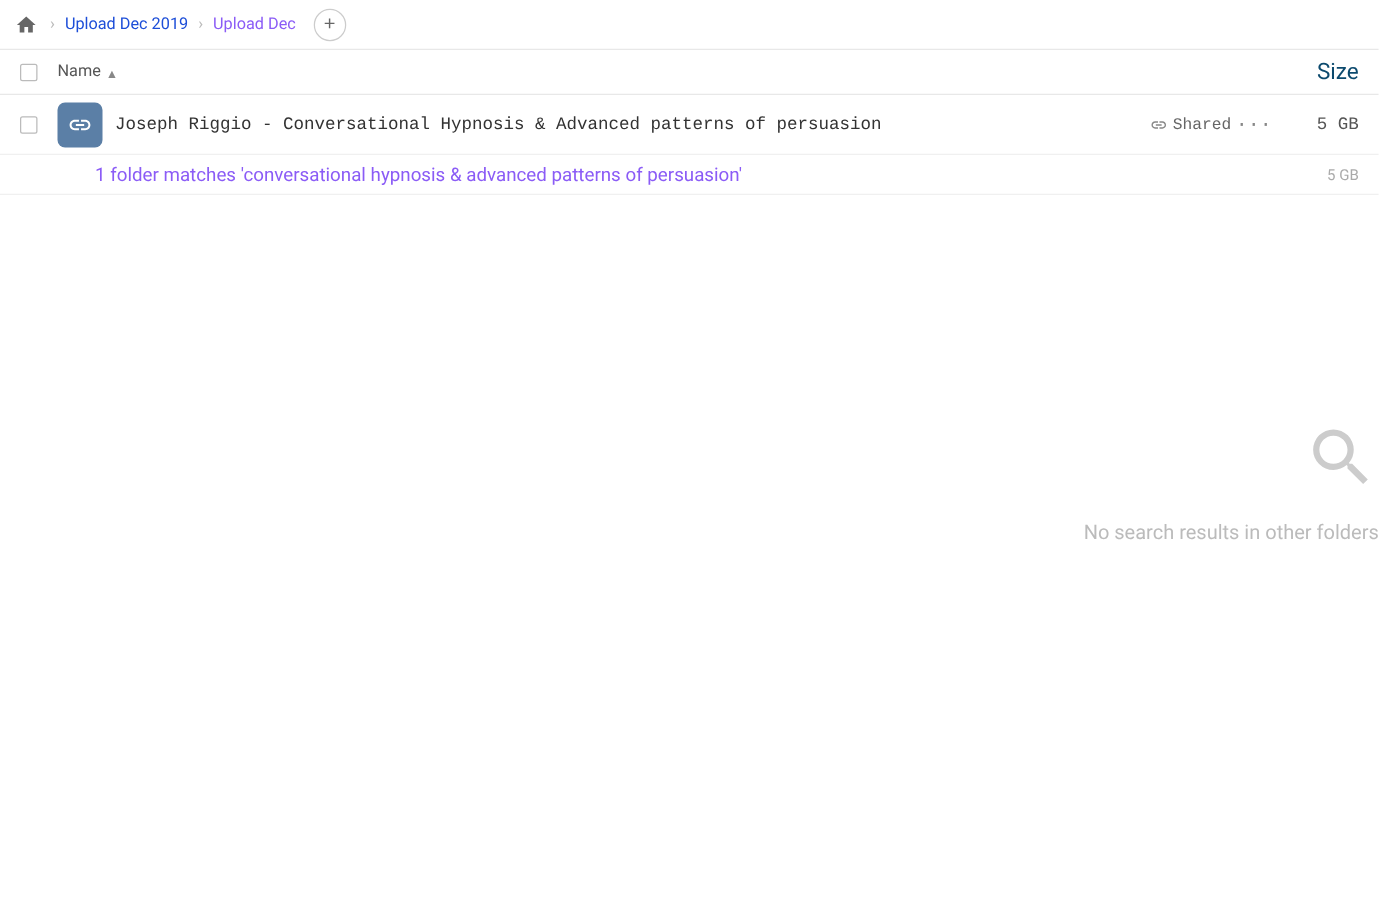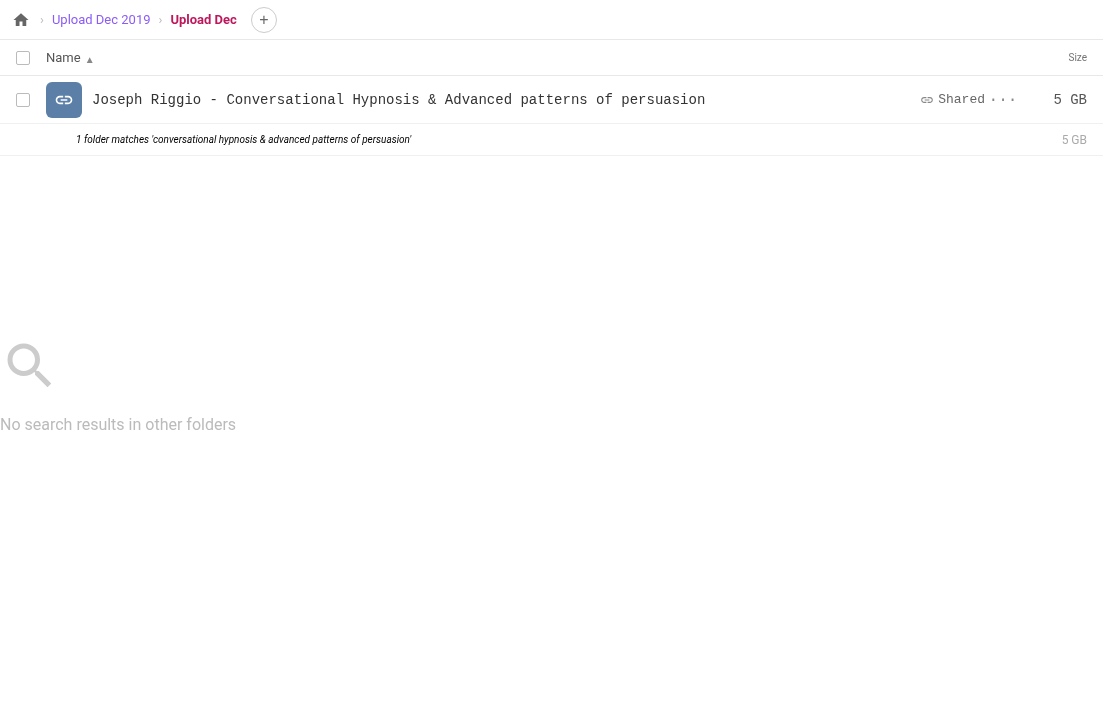--- a/index.html
+++ b/index.html
@@ -41,30 +41,30 @@
       fill: #666;
     }
 
     .breadcrumb-chevron {
       color: #bbb;
       margin: 0 4px;
       font-size: 13px;
     }
 
     .breadcrumb-item {
-      color: #8b5cf6;
+      color: #1d4ed8;
       font-size: 13px;
       cursor: pointer;
       padding: 2px 4px;
       border-radius: 4px;
     }
 
     .breadcrumb-item.current {
-      color: #be185d;
-      font-weight: 700;
+      color: #8b5cf6;
+      font-weight: 400;
     }
 
     .add-button {
       margin-left: 10px;
       width: 26px;
       height: 26px;
       border: 1.5px solid #ccc;
       background: #fff;
       border-radius: 50%;
       cursor: pointer;
@@ -111,22 +111,22 @@
     }
 
     .sort-arrow {
       font-size: 10px;
       color: #888;
     }
 
     .size-header {
       width: 80px;
       text-align: right;
-      font-size: 10px;
-      color: #737373;
+      font-size: 18px;
+      color: #0c4a6e;
     }
 
     
     .file-row {
       display: flex;
       align-items: center;
       padding: 0 16px;
       height: 48px;
       border-bottom: 1px solid #f0f0f0;
       background: #fff;
@@ -207,37 +207,36 @@
       display: flex;
       align-items: center;
       padding: 4px 16px 4px 76px;
       height: 32px;
       border-bottom: 1px solid #f0f0f0;
       background: #fff;
     }
 
     .match-info-text {
       flex: 1;
-      font-size: 10px;
-      color: #000000;
-      font-style: italic;
+      font-size: 15px;
+      color: #8b5cf6;
     }
 
     .match-size {
       width: 60px;
       text-align: right;
       font-size: 12px;
       color: #aaa;
     }
 
     
     .empty-state {
       display: flex;
       flex-direction: column;
-      align-items: flex-start;
+      align-items: flex-end;
       justify-content: center;
       margin-top: 180px;
     }
 
     .search-icon-large {
       margin-bottom: 16px;
     }
 
     .search-icon-large svg {
       width: 60px;

